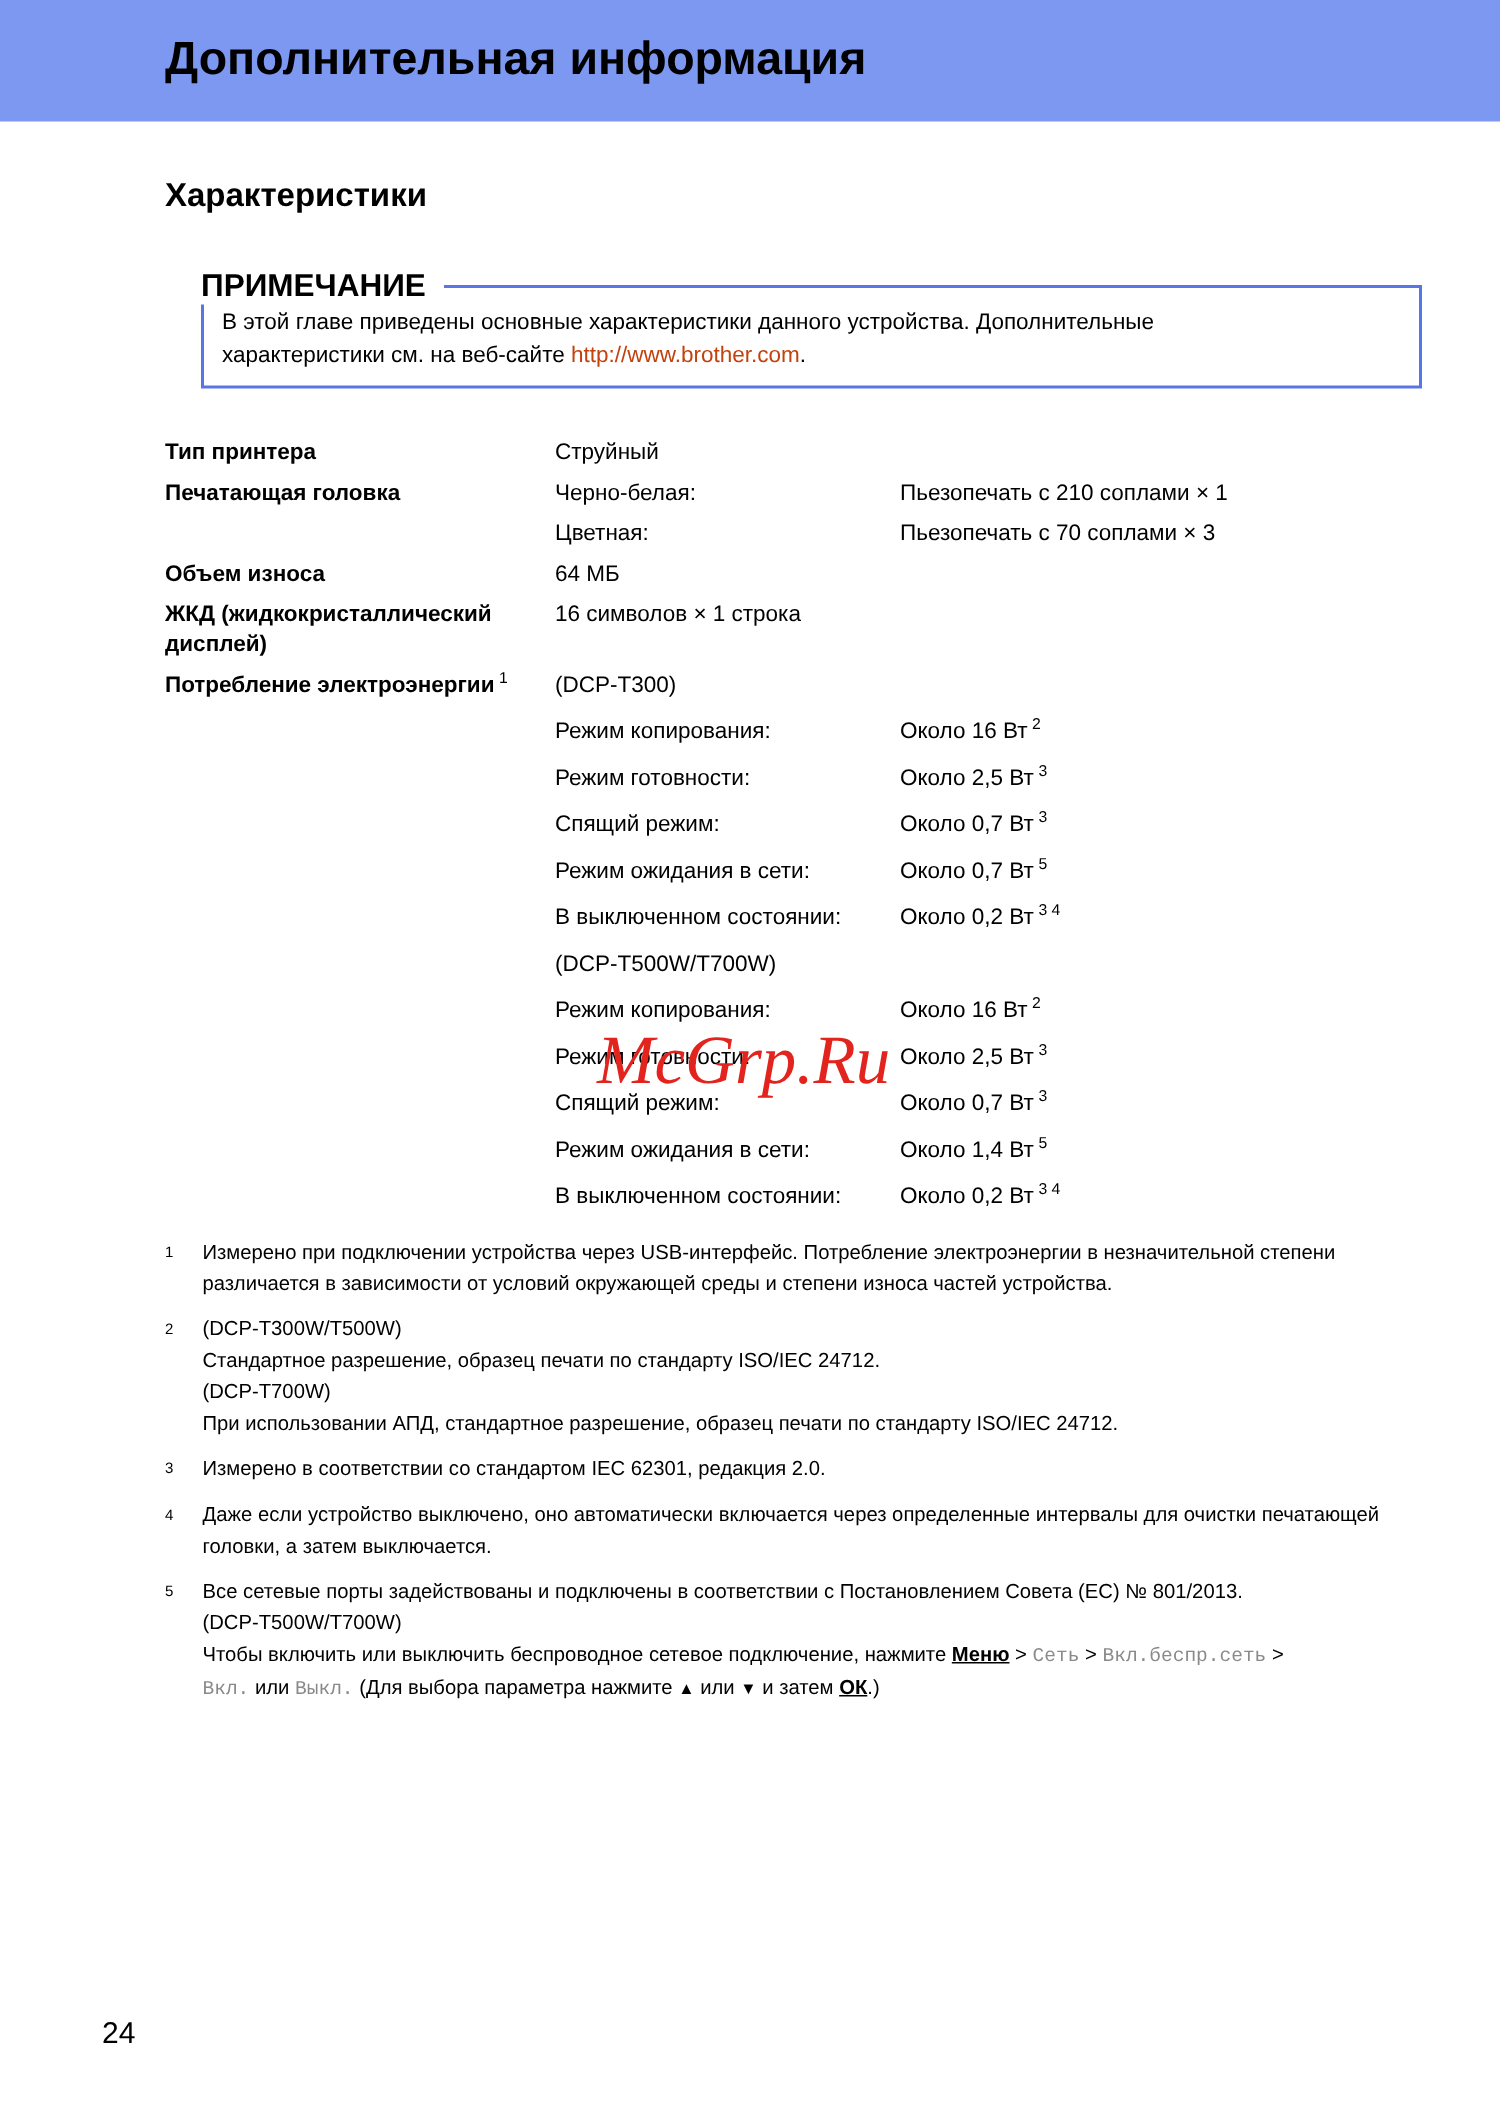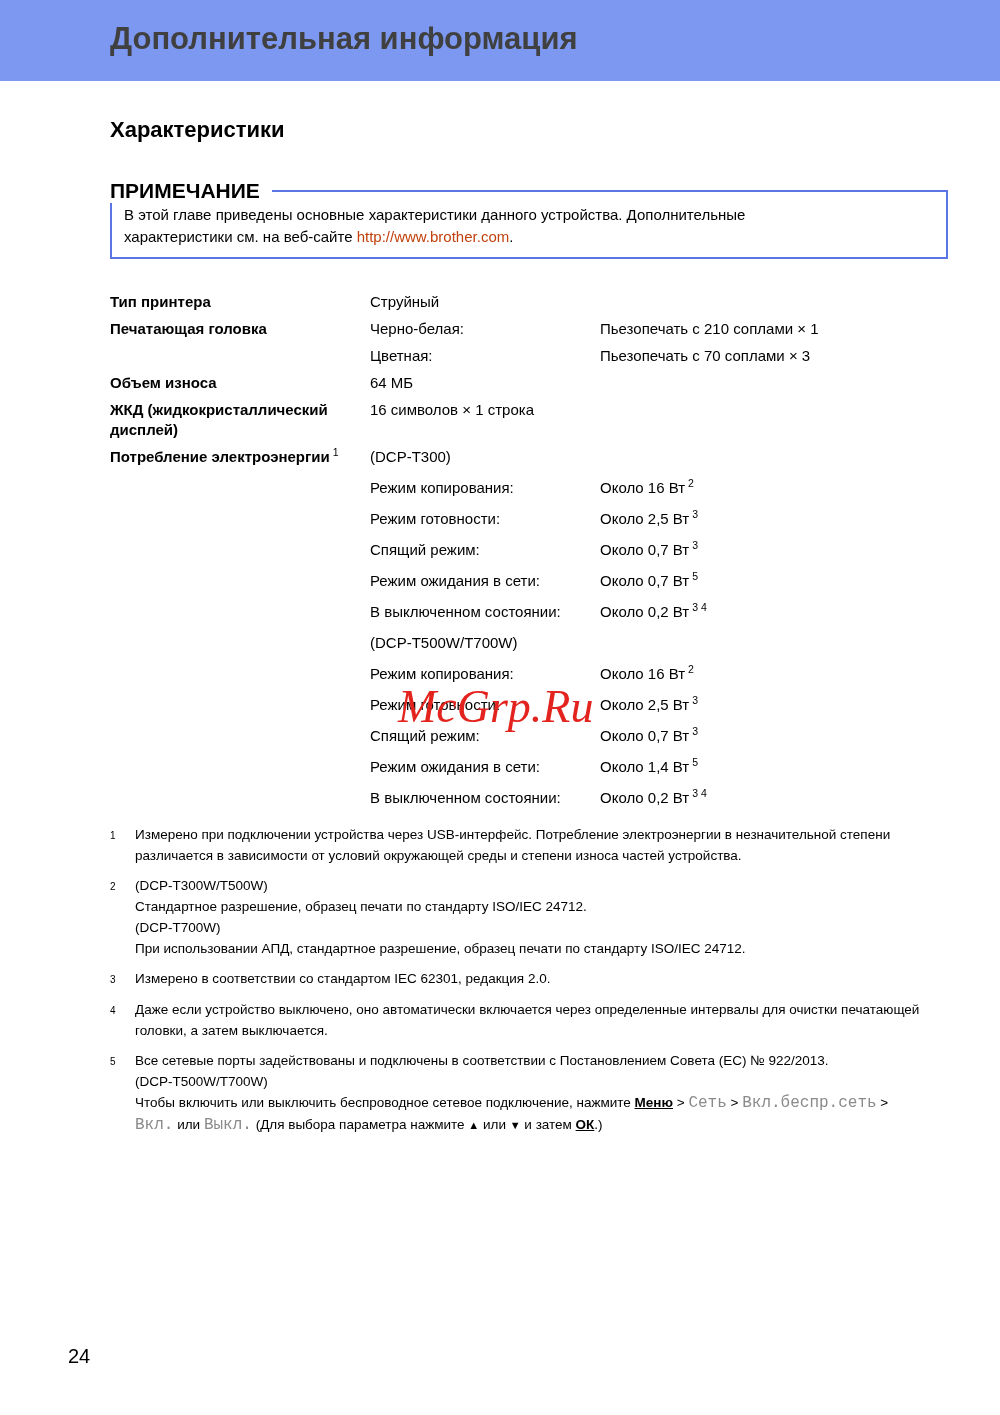--- a/index.html
+++ b/index.html
@@ -12,32 +12,33 @@
     position: relative;
     overflow: hidden;
   }
   .banner {
     width: 1000px; height: 81px;
     background: #7d98f0;
   }
   .banner h1 {
     margin: 0; padding: 21px 0 0 110px;
     font-size: 31px; line-height: 36px;
-    font-weight: bold; color: #404040;
+    font-weight: bold; color: #000000;
   }
   .content { margin-left: 110px; width: 838px; }
   .section-title {
     margin: 36px 0 0 0;
     font-size: 22px; line-height: 26px; font-weight: bold;
   }
   .note-wrap { margin-top: 47px; position: relative; }
   .note-box {
     border: 2px solid #5a76e6;
     position: relative;
     padding: 10px 14px 9px 12px;
+    margin-left: 24px;
   }
   .note-chip {
     position: absolute; top: -13px; left: -4px;
     background: #ffffff; padding: 0 12px 0 2px;
     font-size: 21px; line-height: 24px; font-weight: bold;
     white-space: nowrap;
   }
   .note-text { margin: 2px 0 0 0; font-size: 15px; line-height: 22px; }
   .link { color: #c2410c; cursor: pointer; }
   .specs { margin-top: 33px; }
@@ -53,21 +54,21 @@
   .c1 sup { font-weight: normal; }
   sup.ref {
     font-size: 10.5px; line-height: 0;
     vertical-align: 6px; margin-left: 3px;
     white-space: pre;
   }
   .footnotes { margin-top: 16px; }
   .fn { display: flex; margin-bottom: 9px; font-size: 13.5px; line-height: 21px; }
   .fn-num { flex: 0 0 25px; width: 25px; font-size: 10px; padding-top: 1px; }
   .fn-text { white-space: pre-line; }
-  .mono { font-family: "Liberation Mono", "DejaVu Sans Mono", monospace; color: #8a8a8a; font-size: 16px; }
+  .mono { font-family: "Liberation Mono", "DejaVu Sans Mono", monospace; color: #8a8a8a; font-size: 13px; }
   .b { font-weight: bold; text-decoration: underline; }
   .arr { font-size: 11px; }
   .watermark {
     position: absolute; left: 398px; top: 681px;
     font-family: Liberation Serif, serif;
     font-style: italic;
     font-size: 46px; line-height: 52px;
     color: #e3231d;
     z-index: 5;
     pointer-events: none;
@@ -229,21 +230,21 @@
 
     <div class="fn">
       <span class="fn-num">4</span>
       <div class="fn-text">Даже если устройство выключено, оно автоматически включается через определенные интервалы для очистки печатающей
 головки, а затем выключается.</div>
     </div>
 
     <div class="fn">
       <span class="fn-num">5</span>
       <div>
-        <div>Все сетевые порты задействованы и подключены в соответствии с Постановлением Совета (ЕС) № 922/2013.</div>
+        <div>Все сетевые порты задействованы и подключены в соответствии с Постановлением Совета (ЕС) № 801/2013.</div>
         <div>(DCP-T500W/T700W)</div>
         <div><span>Чтобы включить или выключить беспроводное сетевое подключение, нажмите </span><span class="b">Меню</span><span> &gt; </span><span class="mono">Сеть</span><span> &gt; </span><span class="mono">Вкл.беспр.сеть</span><span> &gt;</span></div>
         <div><span class="mono">Вкл.</span><span> или </span><span class="mono">Выкл.</span><span> (Для выбора параметра нажмите </span><span class="arr">▲</span><span> или </span><span class="arr">▼</span><span> и затем </span><span class="b">ОК</span><span>.)</span></div>
       </div>
     </div>
 
   </section>
 
 </main>
 

